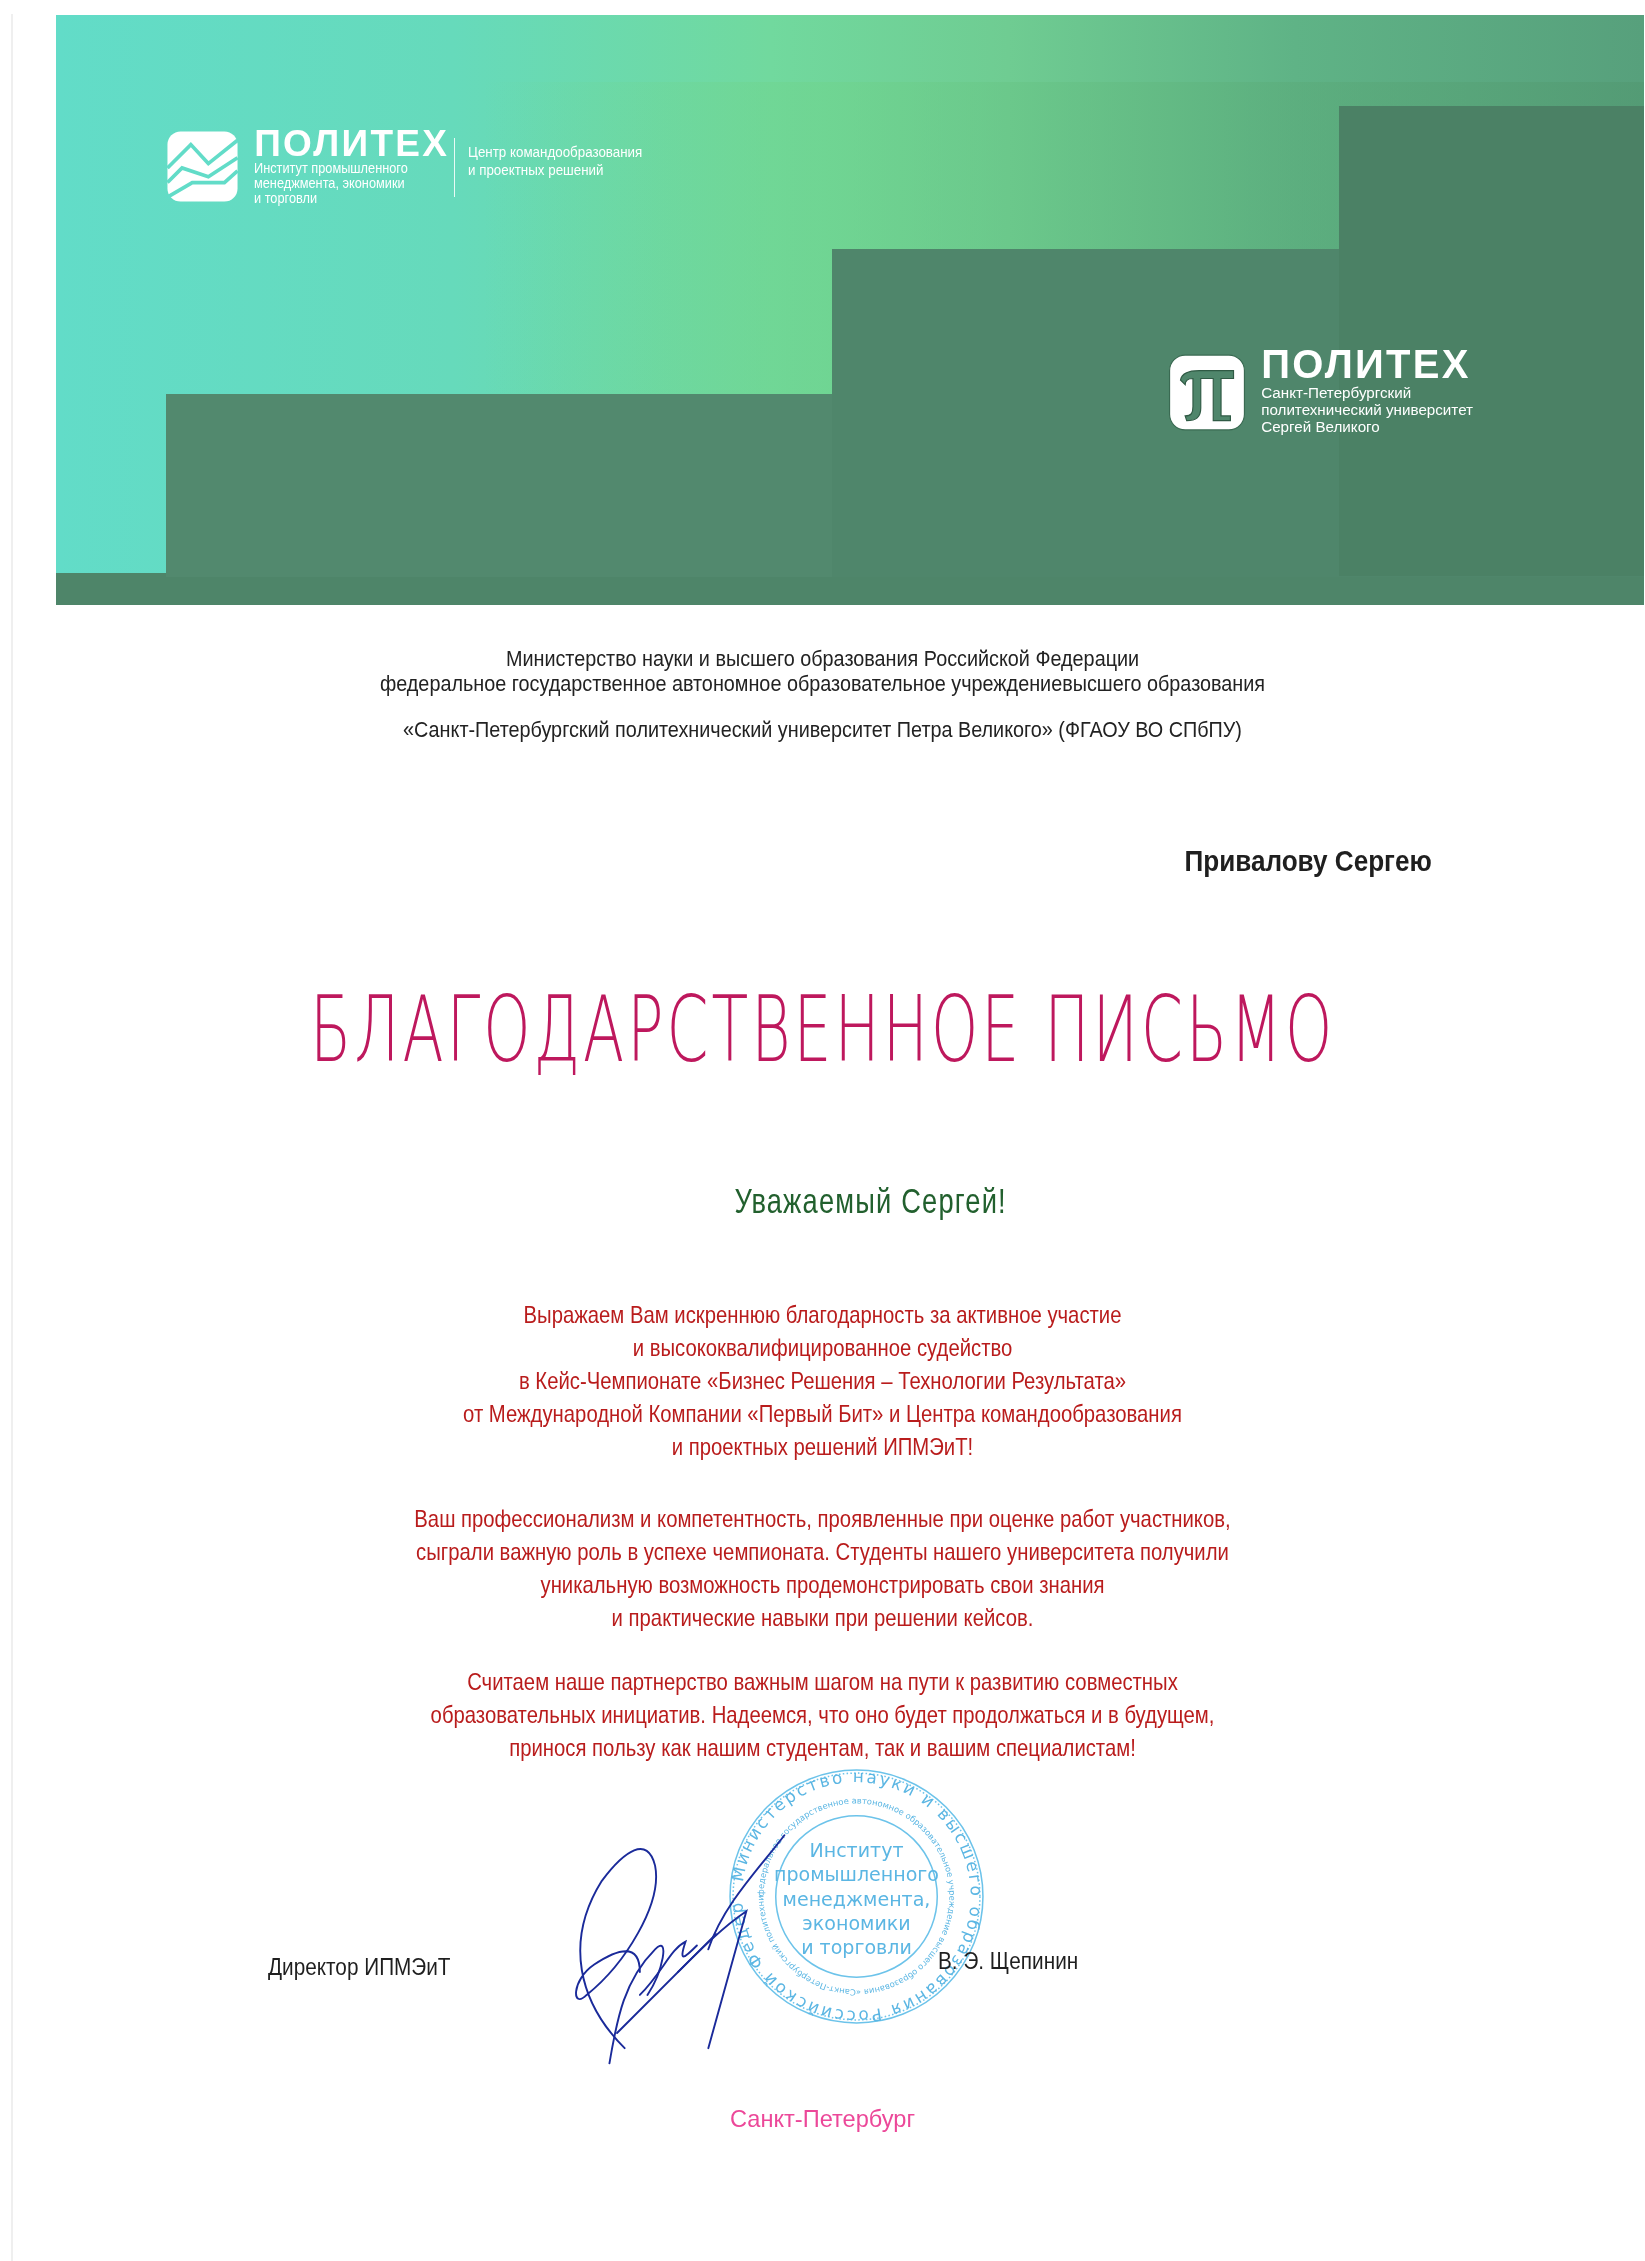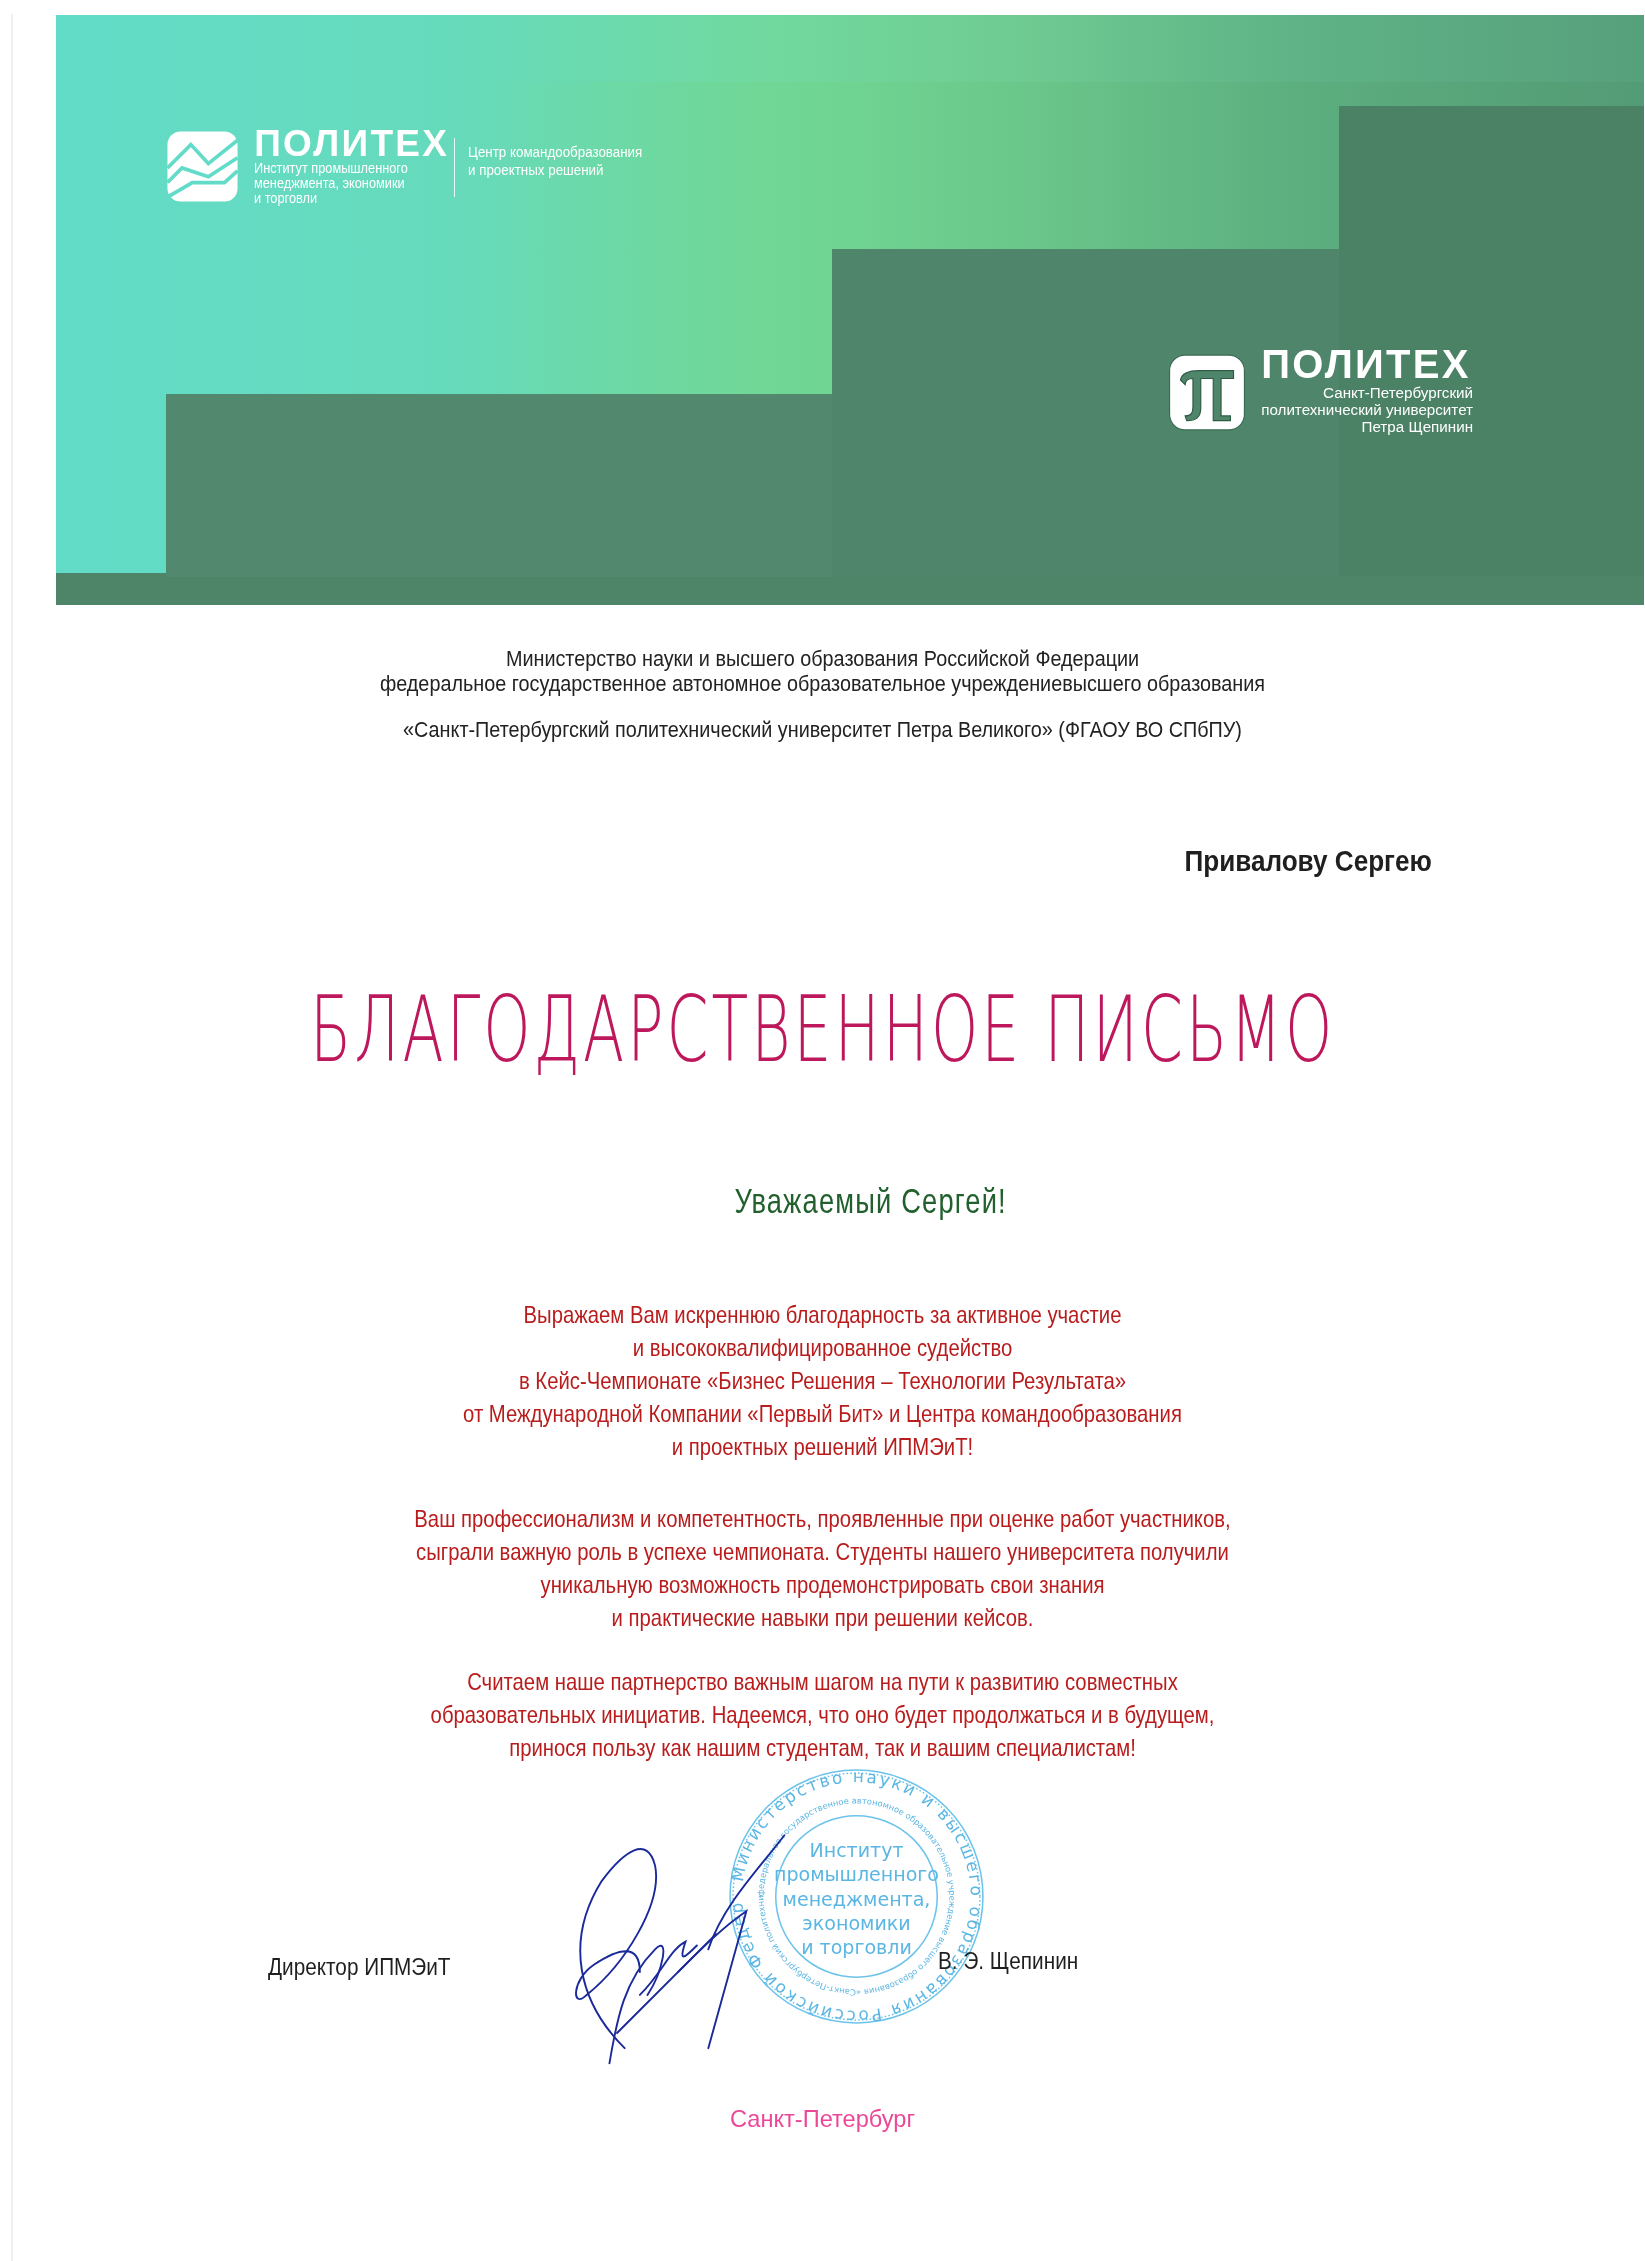--- a/index.html
+++ b/index.html
@@ -27,21 +27,21 @@
   .logo-left .text { margin-left: 15.2px; color: #fff; }
   .logo-left .brand { font-weight: bold; font-size: 37px; letter-spacing: 2.3px; line-height: 35px; }
   .logo-left .sub { font-size: 14.5px; line-height: 15.2px; font-family: "Liberation Sans Narrow", "Liberation Sans", sans-serif; transform: scaleX(0.88); transform-origin: left; }
   .logo-left .divider { width: 1.5px; height: 59px; background: rgba(255,255,255,0.85); margin: 12.2px 12.2px 0 4.6px; }
   .logo-left .center { color: #fff; font-size: 15.2px; line-height: 18.3px; margin-top: 17px; transform: scaleX(0.88); transform-origin: left; }
 
   .logo-right { position: absolute; left: 1168px; top: 344px; display: flex; align-items: flex-start; }
   .logo-right .icon { width: 78px; height: 79px; margin-top: 9.1px; }
   .logo-right .text { margin-left: 15.2px; color: #fff; }
   .logo-right .brand { font-weight: bold; font-size: 40px; letter-spacing: 2.3px; line-height: 40px; }
-  .logo-right .sub { font-size: 15.2px; line-height: 17px; text-align: right; }
+  .logo-right .sub { font-size: 15.2px; line-height: 17px; }
 
   .center-block { position: absolute; left: 0; width: 1645px; text-align: center; }
   .ministry { top: 646px; font-size: 22px; line-height: 25px; color: #222; }
   .ministry div { transform: scaleX(0.9); }
   .ministry .l3 { margin-top: 20.6px; }
 
   .addressee { position: absolute; top: 845px; right: 213px; font-size: 29px; font-weight: bold; color: #1f1f1f; transform: scaleX(0.9); transform-origin: right; }
 
   .title { top: 976px; font-size: 91px; line-height: 107px; color: #be185d; letter-spacing: 4.6px; font-weight: normal; }
   .title span { display: inline-block; transform: scaleX(0.66); font-family: "DejaVu Sans", sans-serif; font-weight: 300; -webkit-text-stroke: 0px; }
@@ -99,21 +99,21 @@
 
 <div class="logo-right">
   <svg class="icon" viewBox="0 0 100 100">
     <rect x="2" y="2" width="96" height="96" rx="20" ry="20" fill="#ffffff" stroke="#3a6a52" stroke-width="1.5"></rect>
     <path d="M16,34 C18,24 28,22 40,22 L84,22 L84,32 L68,32 L68,80 L80,80 L80,86 L58,86 L58,32 L42,32 L42,70 C42,82 36,86 24,86 L22,80 C30,80 32,76 32,68 L32,32 C24,32 22,36 22,40 Z" fill="#4f866b" stroke="#2f5a44" stroke-width="1.5"></path>
   </svg>
   <div class="text">
     <div class="brand">ПОЛИТЕХ</div>
     <div class="sub">Санкт-Петербургский</div>
     <div class="sub">политехнический университет</div>
-    <div class="sub">Петра Щепинин</div>
+    <div class="sub">Сергей Великого</div>
   </div>
 </div>
 
 <div class="center-block ministry">
   <div>Министерство науки и высшего образования Российской Федерации</div>
   <div>федеральное государственное автономное образовательное учреждениевысшего образования</div>
   <div class="l3">«Санкт-Петербургский политехнический университет Петра Великого» (ФГАОУ ВО СПбПУ)</div>
 </div>
 
 <div class="addressee">Привалову Сергею</div>

